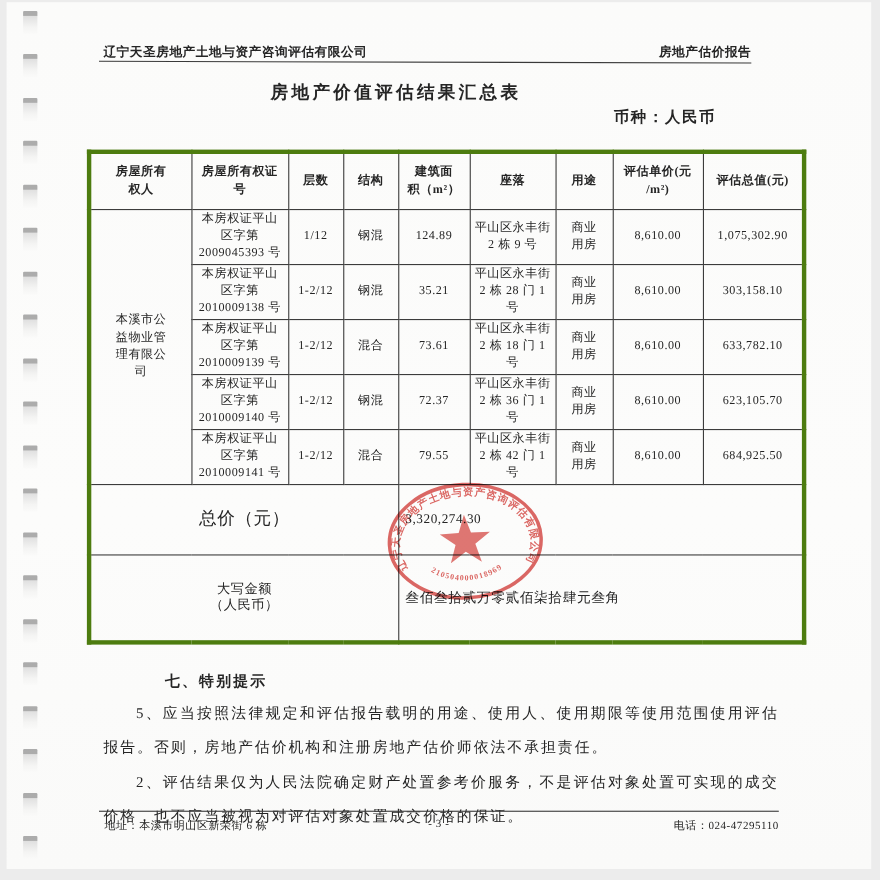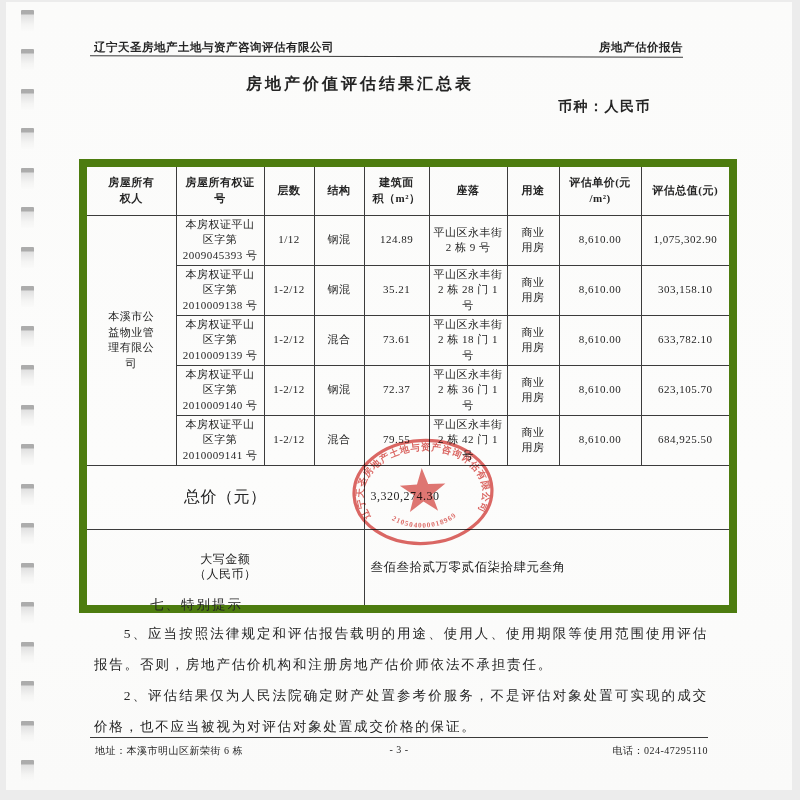--- a/index.html
+++ b/index.html
@@ -33,23 +33,23 @@
   .doc-title{
     position:absolute;left:40px;top:74px;width:640px;text-align:center;
     font-size:16px;font-weight:bold;letter-spacing:3px;
   }
   .currency{
     position:absolute;left:558px;top:98px;
     font-size:14px;font-weight:bold;letter-spacing:1.5px;
   }
   
   table.summary{
-    position:absolute;left:79px;top:159px;width:650px;
+    position:absolute;left:79px;top:136px;width:650px;
     border-collapse:collapse;table-layout:fixed;
-    font-size:11px;border:8px solid #4d7c0f;
+    font-size:11px;border:4px solid #4d7c0f;
   }
   .summary th,.summary td{
     border:1px solid #3c3c3c;padding:0 2px;
     text-align:center;vertical-align:middle;
     white-space:pre-line;line-height:15.5px;letter-spacing:.5px;
   }
   .summary th{font-weight:bold;}
   .cell-owner{letter-spacing:1px;line-height:19px;}
   .cell-total-label{letter-spacing:2px;font-size:16px;}
   .cell-words-label{line-height:26px;letter-spacing:1px;font-size:12px;}
@@ -57,21 +57,21 @@
   .words-val{letter-spacing:1.5px;font-size:12.5px;}
   
   .seal{
     position:absolute;left:342px;top:429px;width:162px;height:127px;
     mix-blend-mode:multiply;opacity:.88;transform:rotate(-3deg);
     pointer-events:none;
   }
   .seal text{font-family:"Liberation Serif","DejaVu Serif",serif;font-weight:bold;}
   
   .notes{position:absolute;left:94px;top:596px;width:614px;font-size:13.5px;}
-  .notes .nh{font-weight:normal;margin:0 0 4px 56px;letter-spacing:2px;}
+  .notes .nh{font-weight:bold;margin:15px 0 4px 56px;letter-spacing:2px;}
   .notes p{margin:0;text-indent:2.2em;text-align:justify;line-height:31px;letter-spacing:1.8px;}
   
   .footer-rule{
     position:absolute;left:90px;top:737px;width:618px;height:0;
     border-top:1.6px solid #3a3a3a;
   }
   .doc-footer{
     position:absolute;left:90px;top:744px;width:618px;height:16px;
     font-size:10px;letter-spacing:.5px;
   }

